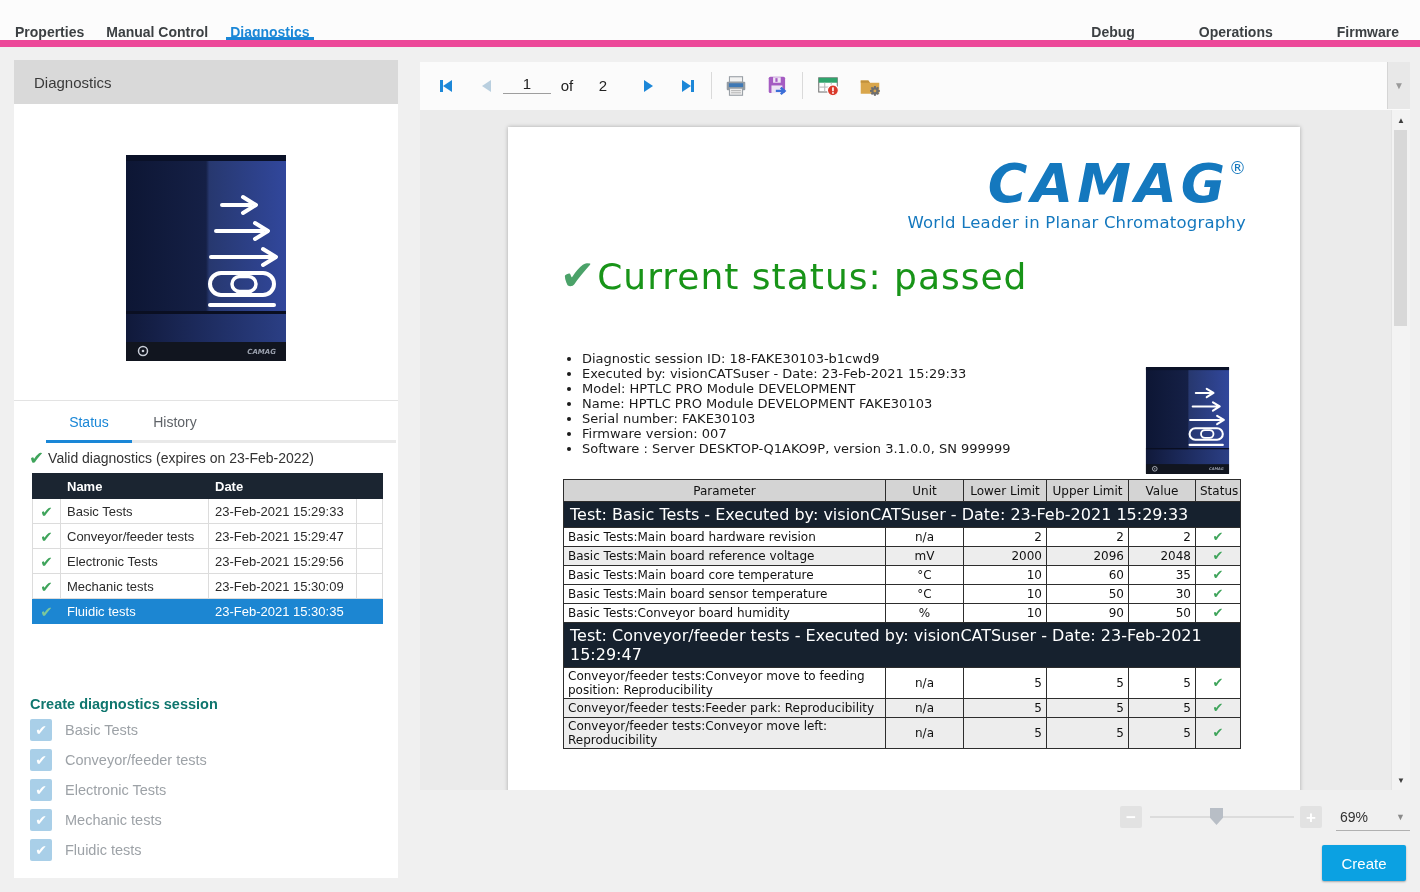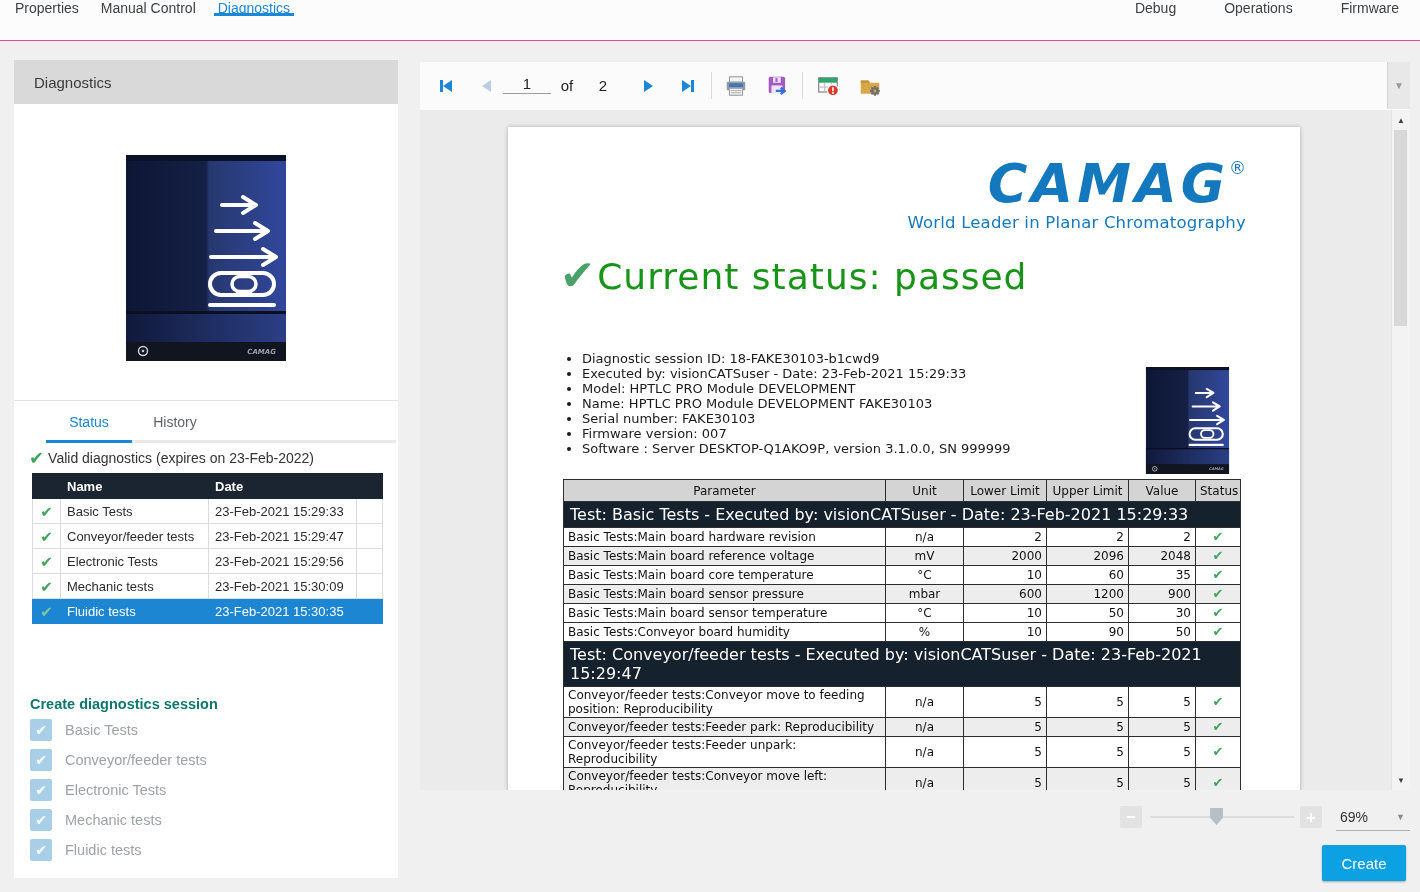--- a/index.html
+++ b/index.html
@@ -2,24 +2,24 @@
 <html><head>
 <meta charset="utf-8">
 <style>
   html,body{margin:0;padding:0;}
   body{width:1420px;height:892px;overflow:hidden;background:#f0f0f0;
        font-family:"Liberation Sans",sans-serif;-webkit-font-smoothing:antialiased;}
   .app{position:relative;width:1420px;height:892px;background:#f0f0f0;overflow:hidden;}
 
   
   .topnav{position:absolute;left:0;top:0;width:100%;height:40px;background:#fcfcfc;
-          border-bottom:1px solid #ec4899;display:flex;align-items:flex-start;justify-content:space-between;}
+          border-bottom:7px solid #ec4899;display:flex;align-items:flex-end;justify-content:space-between;font-weight:bold;}
   .topnav-group{display:flex;align-items:stretch;}
   .topnav-left{padding-left:4px;}
-  .topnav-right{padding-right:10px;gap:26px;}
+  .topnav-right{padding-right:10px;gap:42px;}
   .nav-tab{position:relative;display:flex;align-items:center;padding:0 11px;font-size:14px;
            color:#3c4043;cursor:pointer;white-space:nowrap;}
   .nav-tab.active{color:#1a87d7;}
   .nav-tab.active::after{content:"";position:absolute;left:7px;right:7px;bottom:0;height:3px;background:#1a87d7;}
 
   
   .sidebar{position:absolute;left:14px;top:60px;width:384px;height:818px;background:#ffffff;}
   .sidebar-header{height:44px;background:#d9d9d9;display:flex;align-items:center;
                   padding-left:20px;font-size:15px;color:#3a3a3a;}
   .device-large{position:absolute;left:110px;top:95px;width:164px;height:206px;}
@@ -431,28 +431,20 @@
               <td class="st"><span class="check">✔</span></td>
             </tr>
             <tr class="odd">
               <td class="param">Basic Tests:Main board core temperature</td>
               <td class="unit">°C</td>
               <td class="num">10</td>
               <td class="num">60</td>
               <td class="num">35</td>
               <td class="st"><span class="check">✔</span></td>
             </tr>
-            <tr class="even">
-              <td class="param">Basic Tests:Main board sensor pressure</td>
-              <td class="unit">mbar</td>
-              <td class="num">600</td>
-              <td class="num">1200</td>
-              <td class="num">900</td>
-              <td class="st"><span class="check">✔</span></td>
-            </tr>
             <tr class="odd">
               <td class="param">Basic Tests:Main board sensor temperature</td>
               <td class="unit">°C</td>
               <td class="num">10</td>
               <td class="num">50</td>
               <td class="num">30</td>
               <td class="st"><span class="check">✔</span></td>
             </tr>
             <tr class="odd">
               <td class="param">Basic Tests:Conveyor board humidity</td>
@@ -468,28 +460,20 @@
             <tr class="odd">
               <td class="param">Conveyor/feeder tests:Conveyor move to feeding position: Reproducibility</td>
               <td class="unit">n/a</td>
               <td class="num">5</td>
               <td class="num">5</td>
               <td class="num">5</td>
               <td class="st"><span class="check">✔</span></td>
             </tr>
             <tr class="even">
               <td class="param">Conveyor/feeder tests:Feeder park: Reproducibility</td>
-              <td class="unit">n/a</td>
-              <td class="num">5</td>
-              <td class="num">5</td>
-              <td class="num">5</td>
-              <td class="st"><span class="check">✔</span></td>
-            </tr>
-            <tr class="odd">
-              <td class="param">Conveyor/feeder tests:Feeder unpark: Reproducibility</td>
               <td class="unit">n/a</td>
               <td class="num">5</td>
               <td class="num">5</td>
               <td class="num">5</td>
               <td class="st"><span class="check">✔</span></td>
             </tr>
             <tr class="even">
               <td class="param">Conveyor/feeder tests:Conveyor move left: Reproducibility</td>
               <td class="unit">n/a</td>
               <td class="num">5</td>

